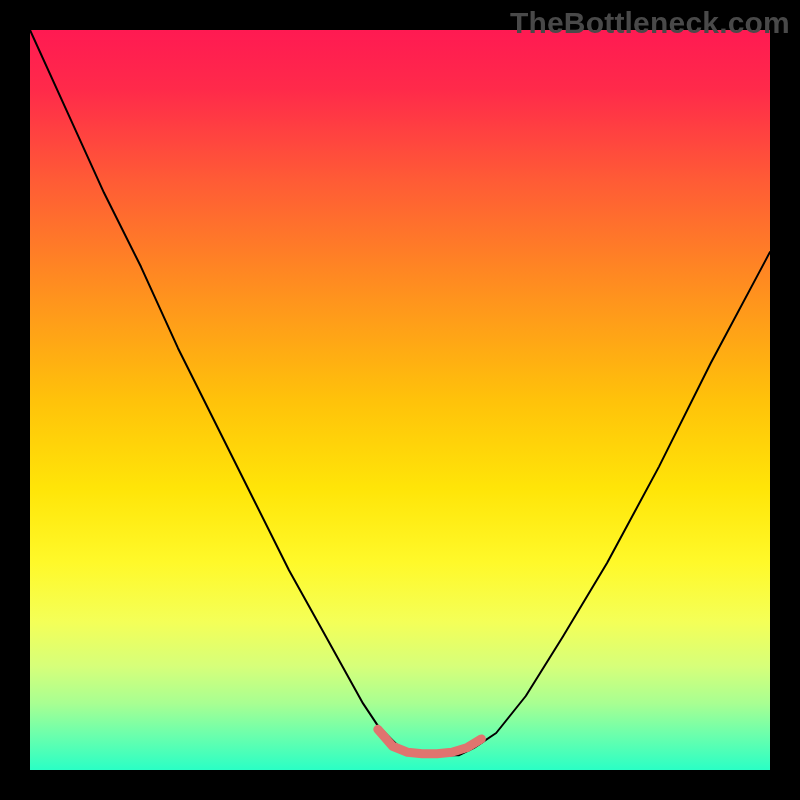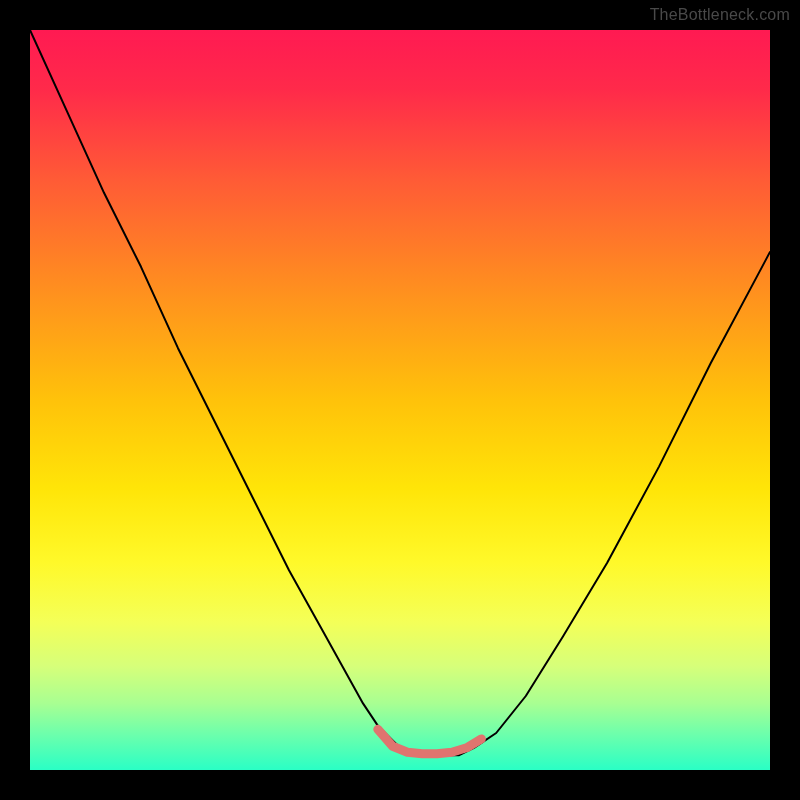--- a/index.html
+++ b/index.html
@@ -23,22 +23,22 @@
     top: 30px;
     width: 740px;
     height: 740px;
     overflow: hidden;
   }
   .watermark {
     position: absolute;
     top: 6px;
     right: 10px;
     color: #494949;
-    font-size: 16px;
-    font-weight: 400;
+    font-size: 30px;
+    font-weight: 700;
     letter-spacing: 0.2px;
     z-index: 10;
     user-select: none;
   }
   svg { display: block; }
 </style>
 </head>
 <body>
 
 <div class="outer">

